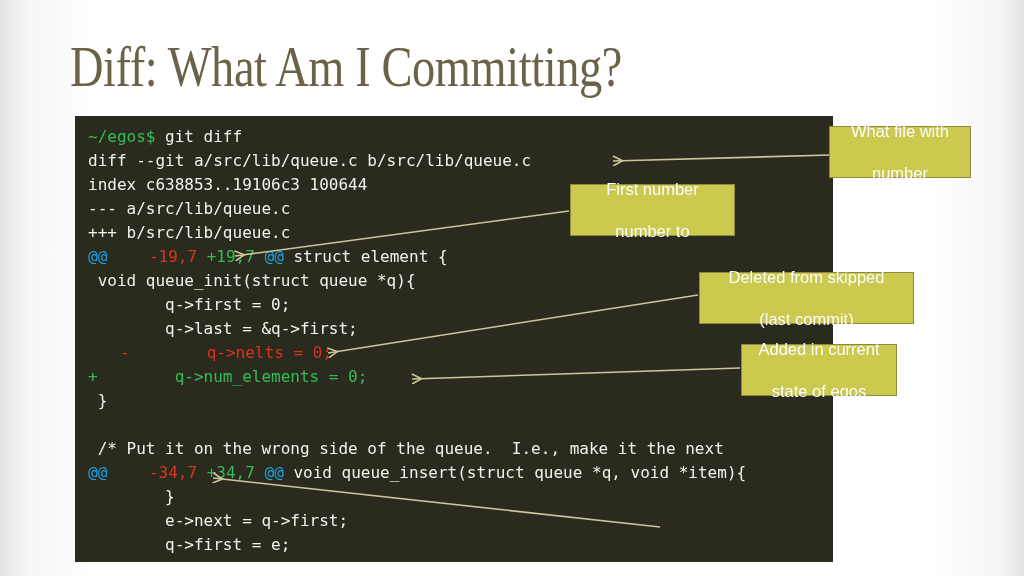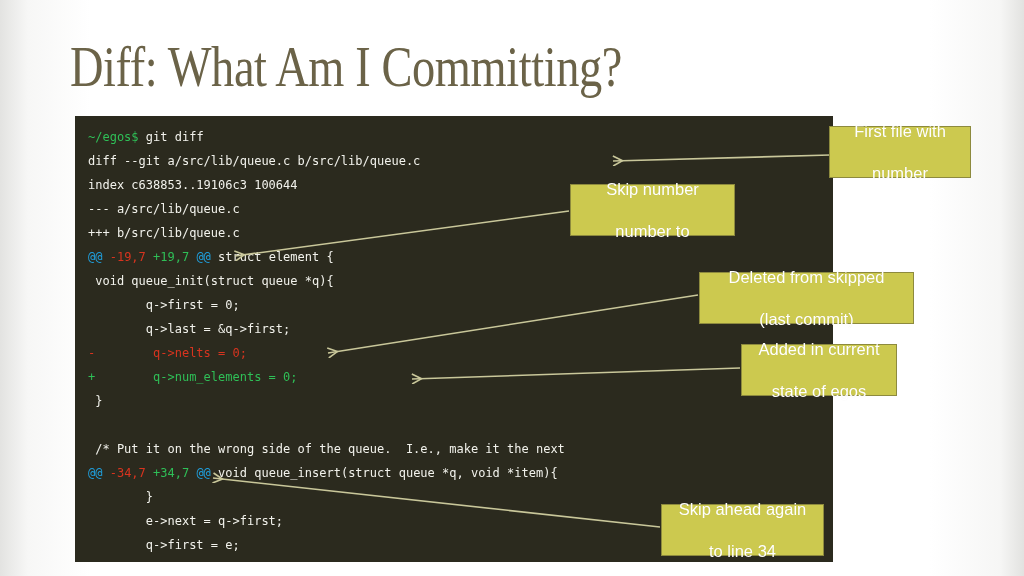--- a/index.html
+++ b/index.html
@@ -39,29 +39,29 @@
     position: absolute;
     left: 75px; top: 116px;
     width: 758px; height: 446px;
     background: #2b2a1e;
     overflow: hidden;
   }
   #term-text {
     position: absolute;
     left: 13px; top: 9px;
     font-family: "DejaVu Sans Mono", "Liberation Mono", monospace;
-    font-size: 12px;
+    font-size: 16px;
     line-height: 24px;
     color: #f2f2ec;
     white-space: pre;
     letter-spacing: 0px;
   }
   .ln { display: block; height: 24px; }
   .c-green  { color: #2fbf57; }
-  .c-red    { color: #d8341f; }
+  .c-red    { color: #d8341f; padding-left: 32px; }
   .c-cyan   { color: #1f9fdd; }
   .c-plain  { color: #f2f2ec; }
 
   
   .callout {
     position: absolute;
     box-sizing: border-box;
     background: #ccc94f;
     border: 1.5px solid #8d8a3e;
     color: #ffffff;
@@ -108,32 +108,29 @@
     <line x1="569" y1="211" x2="235" y2="256" stroke="#c9c79a" stroke-width="1.6" marker-end="url(#ah)"></line>
 
     <line x1="698" y1="295" x2="328" y2="353" stroke="#c9c79a" stroke-width="1.6" marker-end="url(#ah)"></line>
 
     <line x1="740" y1="368" x2="412" y2="379" stroke="#c9c79a" stroke-width="1.6" marker-end="url(#ah)"></line>
 
     <line x1="660" y1="527" x2="213" y2="478" stroke="#c9c79a" stroke-width="1.6" marker-end="url(#ah)"></line>
   </svg>
 
   <div class="callout" style="left:829px; top:126px; width:142px; height:52px;">
-    <span><span>First file with</span><br><span>number</span></span>
+    <span><span>What file with</span><br><span>number</span></span>
   </div>
 
   <div class="callout" style="left:570px; top:184px; width:165px; height:52px;">
-    <span><span>Skip number</span><br><span>number to</span></span>
+    <span><span>First number</span><br><span>number to</span></span>
   </div>
 
   <div class="callout" style="left:699px; top:272px; width:215px; height:52px;">
     <span><span>Deleted from skipped</span><br><span>(last commit)</span></span>
   </div>
 
   <div class="callout" style="left:741px; top:344px; width:156px; height:52px;">
     <span><span>Added in current</span><br><span>state of egos</span></span>
   </div>
 
-  <div class="callout" style="left:661px; top:504px; width:163px; height:52px;">
-    <span><span>Skip ahead again</span><br><span>to line 34</span></span>
-  </div>
 
 </div>
 
 </body></html>

